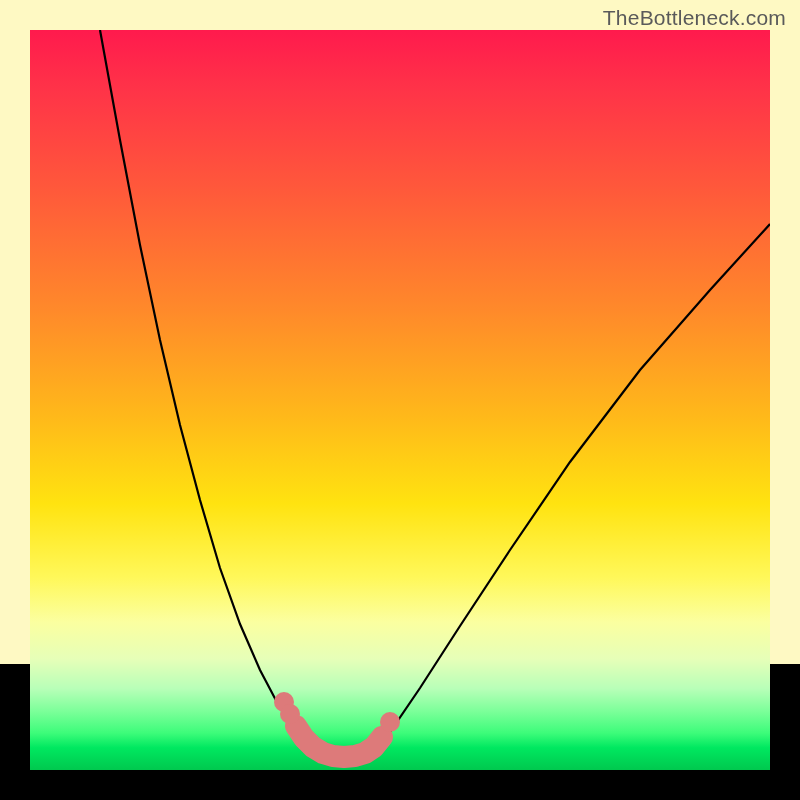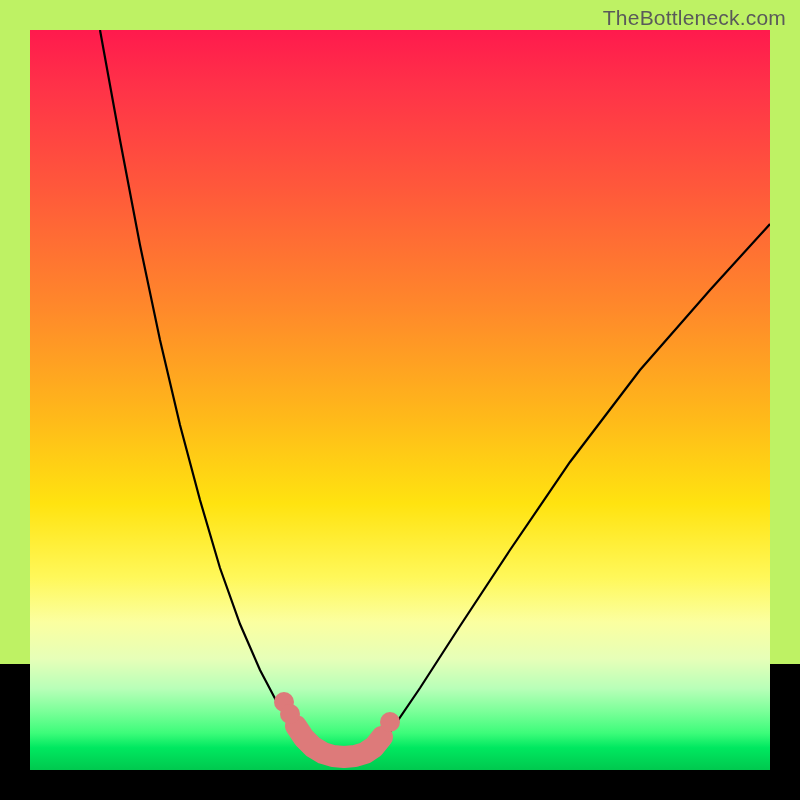--- a/index.html
+++ b/index.html
@@ -1,20 +1,20 @@
 <!DOCTYPE html>
 <html><head>
 <meta charset="utf-8">
 <style>
   * { margin: 0; padding: 0; box-sizing: border-box; }
   html, body { width: 800px; height: 800px; overflow: hidden; background: #000; }
   .frame {
     width: 800px;
     height: 664px;
-    background: #bef264;
+    background: #fef9c3;
     position: relative;
   }
   .plot-area {
     position: absolute;
     left: 30px;
     top: 30px;
     width: 740px;
     height: 740px;
     background: linear-gradient(to bottom,
       #ff1a4d 0%,

